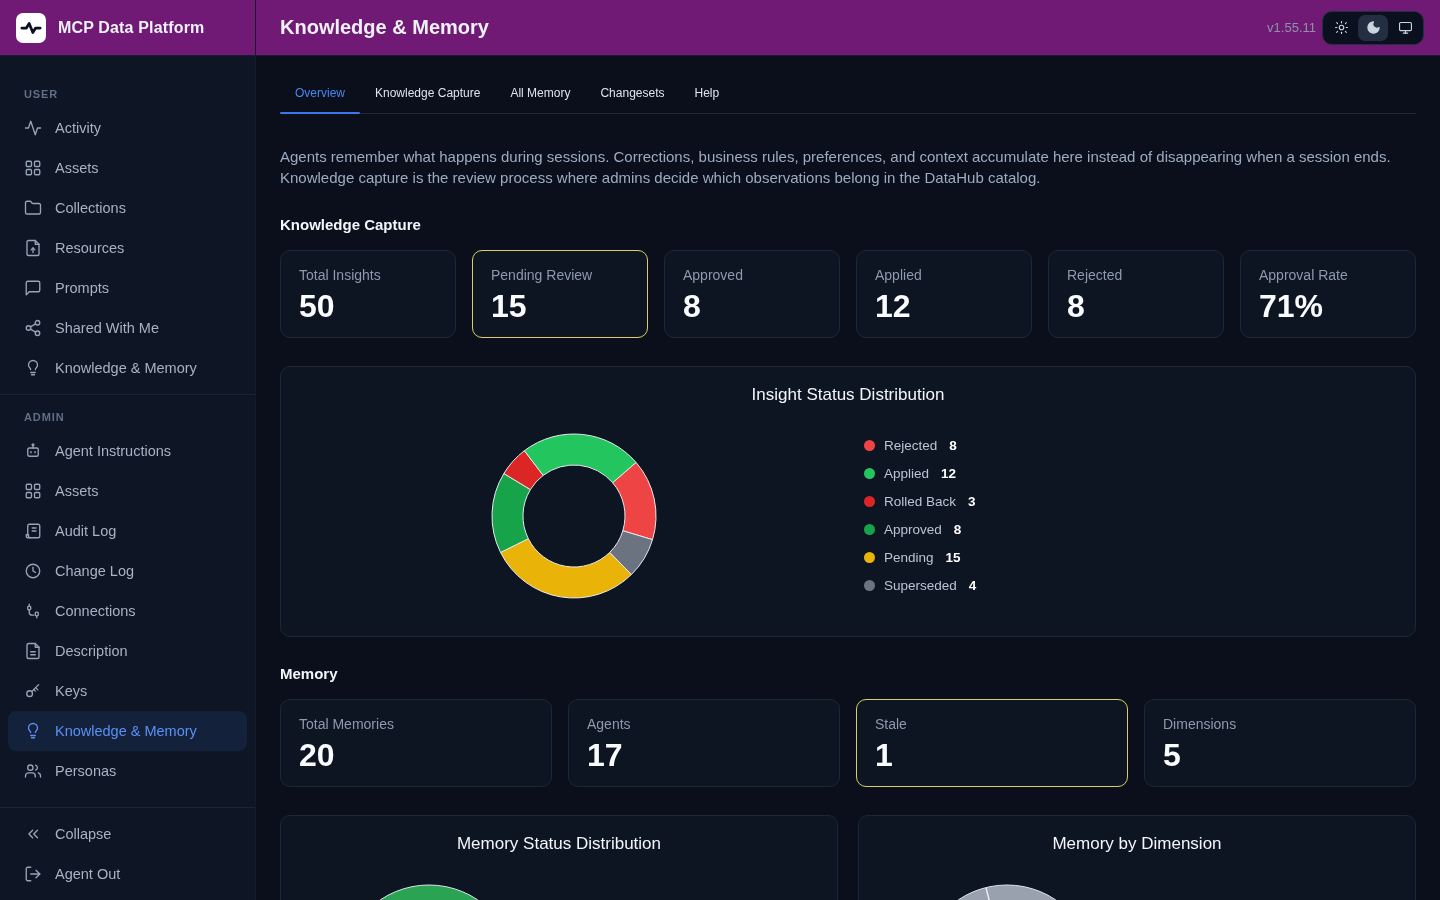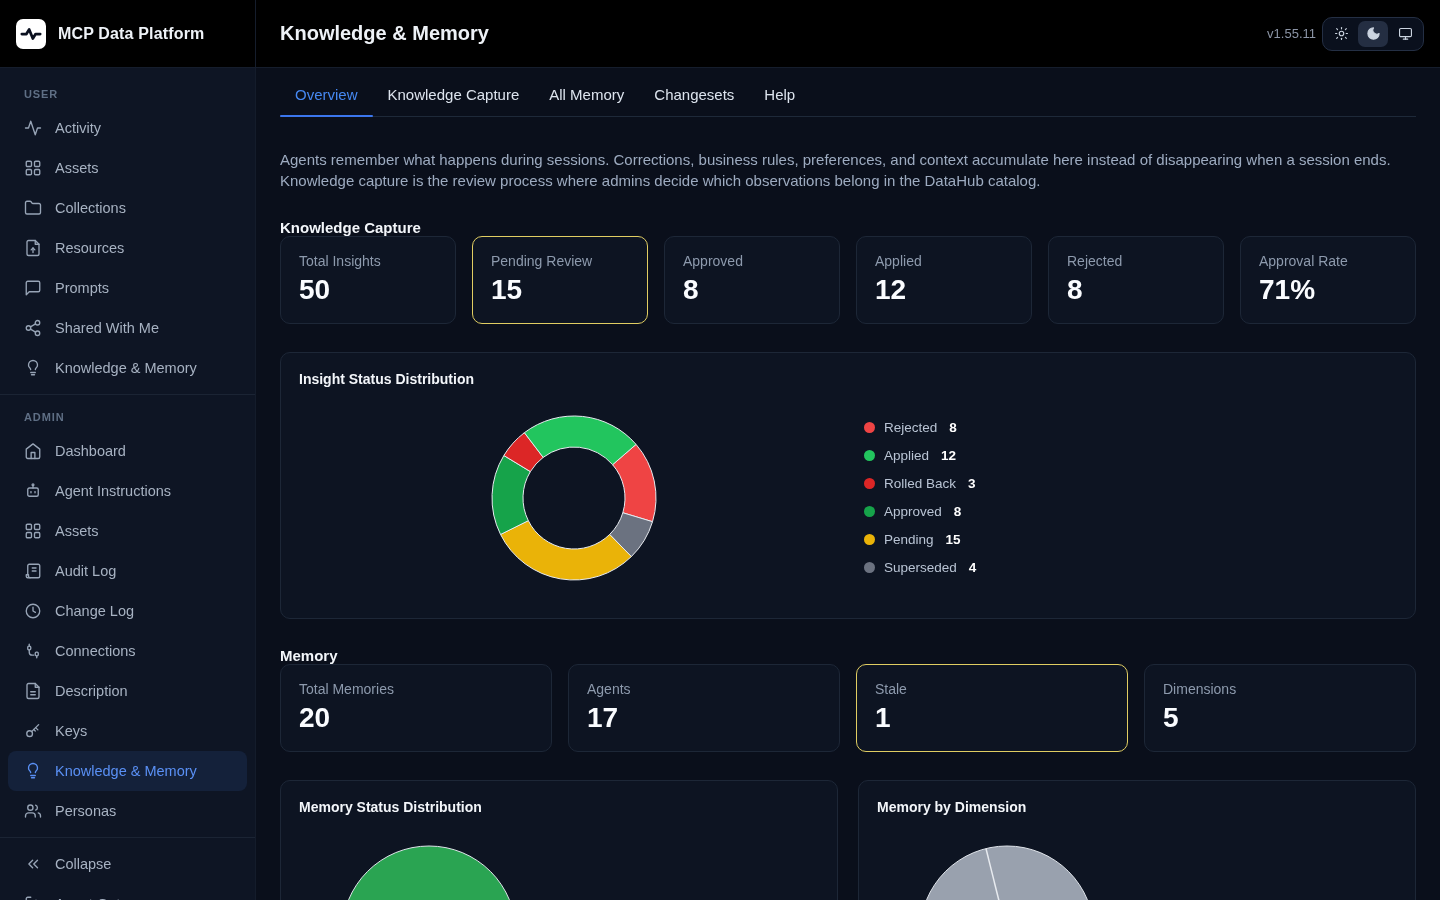--- a/index.html
+++ b/index.html
@@ -6,22 +6,22 @@
   html,body { width:1440px; height:900px; overflow:hidden; }
   body {
     background:#0a0f1b;
     color:#eef2f7;
     font-family:"Liberation Sans", sans-serif;
     font-size:14px;
     position:relative;
   }
   
   .topbar {
-    position:absolute; top:0; left:0; width:1440px; height:68px;
-    background:#000000; border-bottom:1px solid #151d2c;
+    position:absolute; top:0; left:0; width:1440px; height:56px;
+    background:#701a75; border-bottom:1px solid #151d2c;
     display:flex; z-index:20;
   }
   .topbar-left {
     width:256px; flex:0 0 256px; display:flex; align-items:center; gap:12px;
     padding-left:16px; border-right:1px solid #151d2c;
   }
   .logo-box {
     width:30px; height:30px; background:#ffffff; border-radius:7px;
     display:flex; align-items:center; justify-content:center;
   }
@@ -62,47 +62,47 @@
   .side-item.active .icn { color:#5a90f5; }
   .side-divider { height:1px; background:#1b2434; margin:6px 0; flex:0 0 1px; }
   .side-footer { margin-top:auto; padding-bottom:6px; }
   
   .main {
     position:absolute; top:56px; left:256px; width:1184px; height:844px;
     background:#0a0f1b; padding:0 24px; overflow:hidden;
   }
   .tabs { display:flex; margin-top:20px; border-bottom:1px solid #1e2939; }
   .tab {
-    position:relative; padding:10px 15px 13px; font-size:15px; font-weight:500;
+    position:relative; padding:10px 15px 13px; font-size:12px; font-weight:500;
     color:#dde4ee; cursor:pointer;
   }
   .tab.active { color:#4688f1; }
   .tab.active::after {
     content:""; position:absolute; left:0; right:0; bottom:-1px; height:2px;
     background:#3b76ee; border-radius:1px;
   }
   .desc {
     margin-top:32px; color:#9dabc0; font-size:15px; line-height:21px; max-width:1112px;
   }
   .section-title { margin-top:28px; font-size:15px; font-weight:700; color:#f3f6fa; }
-  .stat-grid { display:grid; gap:16px; }
+  .stat-grid { display:grid; gap:16px; margin-top:17px; }
   .cols-6 { grid-template-columns:repeat(6,1fr); }
   .cols-4 { grid-template-columns:repeat(4,1fr); }
   .stat-card {
     height:88px; background:#0d1422; border:1px solid #1d2737; border-radius:10px;
     padding:16px 18px;
   }
   .stat-card.highlight { border-color:#e0cd62; }
   .stat-label { color:#8d9aad; font-size:14px; }
-  .stat-value { margin-top:5px; font-size:28px; font-weight:700; color:#fafcff; }
+  .stat-value { margin-top:5px; font-size:32px; font-weight:700; color:#fafcff; }
   .panel {
     background:#0d1422; border:1px solid #1d2737; border-radius:10px;
     margin-top:28px; padding:18px;
   }
-  .panel-title { font-size:14px; font-weight:700; color:#f3f6fa; }
+  .panel-title { font-size:17px; font-weight:400; color:#f3f6fa;text-align:center; }
   .insight-body { display:flex; height:205px; margin-top:8px; }
   .half { width:50%; display:flex; }
   .chart-half { align-items:center; justify-content:center; }
   .legend-half { flex-direction:column; justify-content:center; gap:13px; padding-left:16px; }
   .legend-row { display:flex; align-items:center; gap:9px; font-size:13.5px; color:#b9c4d4; }
   .legend-dot { width:11px; height:11px; border-radius:50%; flex:0 0 11px; }
   .legend-val { color:#ffffff; font-weight:700; margin-left:3px; }
   .charts-grid { display:grid; grid-template-columns:1fr 1fr; gap:20px; margin-top:28px; }
   .chart-card {
     height:320px; background:#0d1422; border:1px solid #1d2737; border-radius:10px;
@@ -233,29 +233,20 @@
           <path d="M15.1 14c.2-1 .7-1.7 1.4-2.5A4.6 4.6 0 0 0 18 8 6 6 0 0 0 6 8c0 1 .2 2.2 1.5 3.5.7.8 1.2 1.5 1.4 2.5"></path>
         </svg>
       </span>
       <span>Knowledge &amp; Memory</span>
     </div>
     <div class="side-divider"></div>
     <div class="side-section-label">ADMIN</div>
     <div class="side-item">
       <span class="icn">
         <svg width="18" height="18" viewBox="0 0 24 24" fill="none" stroke="currentColor" stroke-width="1.8" stroke-linecap="round" stroke-linejoin="round">
-          <path d="m3 9.5 9-7 9 7V20a2 2 0 0 1-2 2H5a2 2 0 0 1-2-2z"></path>
-          <path d="M9.5 22v-8h5v8"></path>
-        </svg>
-      </span>
-      <span>Dashboard</span>
-    </div>
-    <div class="side-item">
-      <span class="icn">
-        <svg width="18" height="18" viewBox="0 0 24 24" fill="none" stroke="currentColor" stroke-width="1.8" stroke-linecap="round" stroke-linejoin="round">
           <rect x="5" y="8" width="14" height="11" rx="2"></rect>
           <path d="M12 8V5"></path>
           <circle cx="12" cy="3.7" r="1.2"></circle>
           <path d="M9.3 12.8v1.6"></path>
           <path d="M14.7 12.8v1.6"></path>
         </svg>
       </span>
       <span>Agent Instructions</span>
     </div>
     <div class="side-item">

